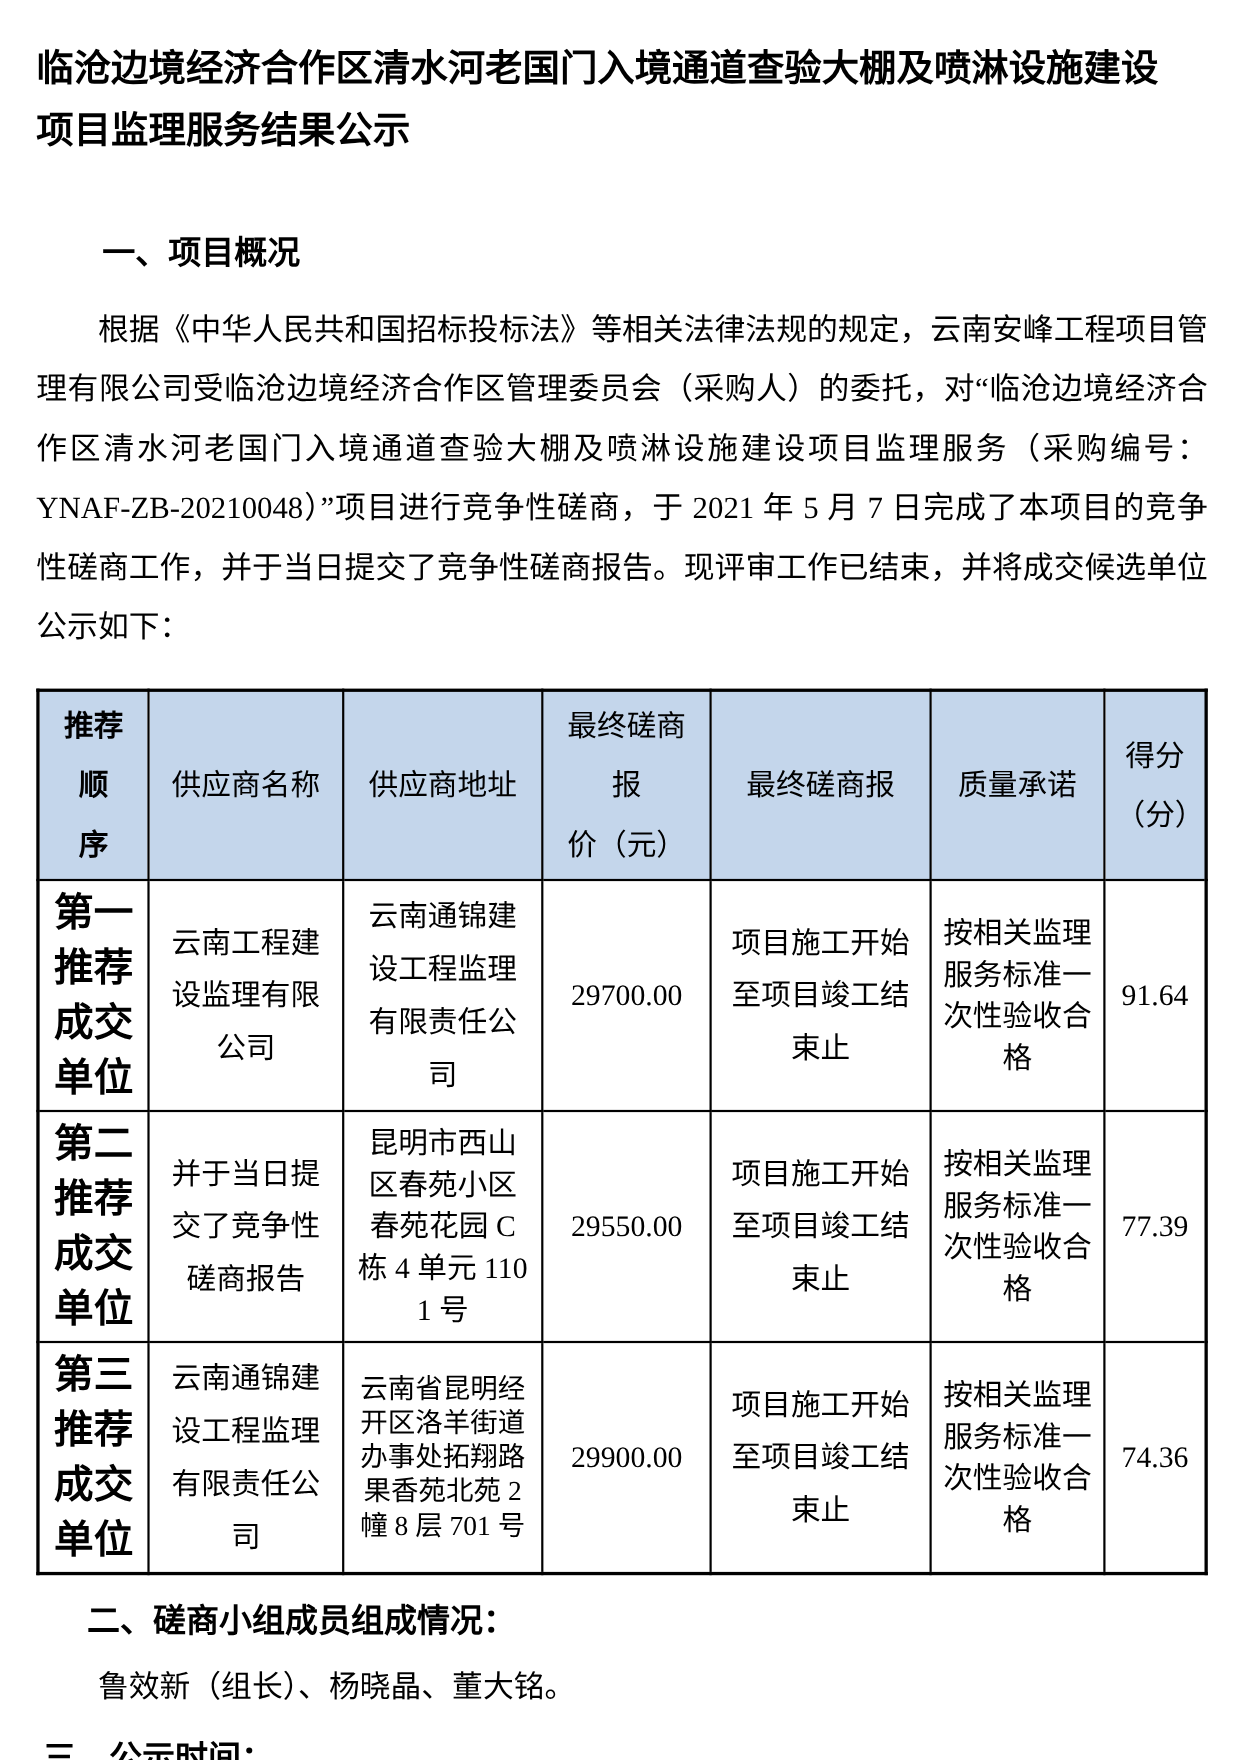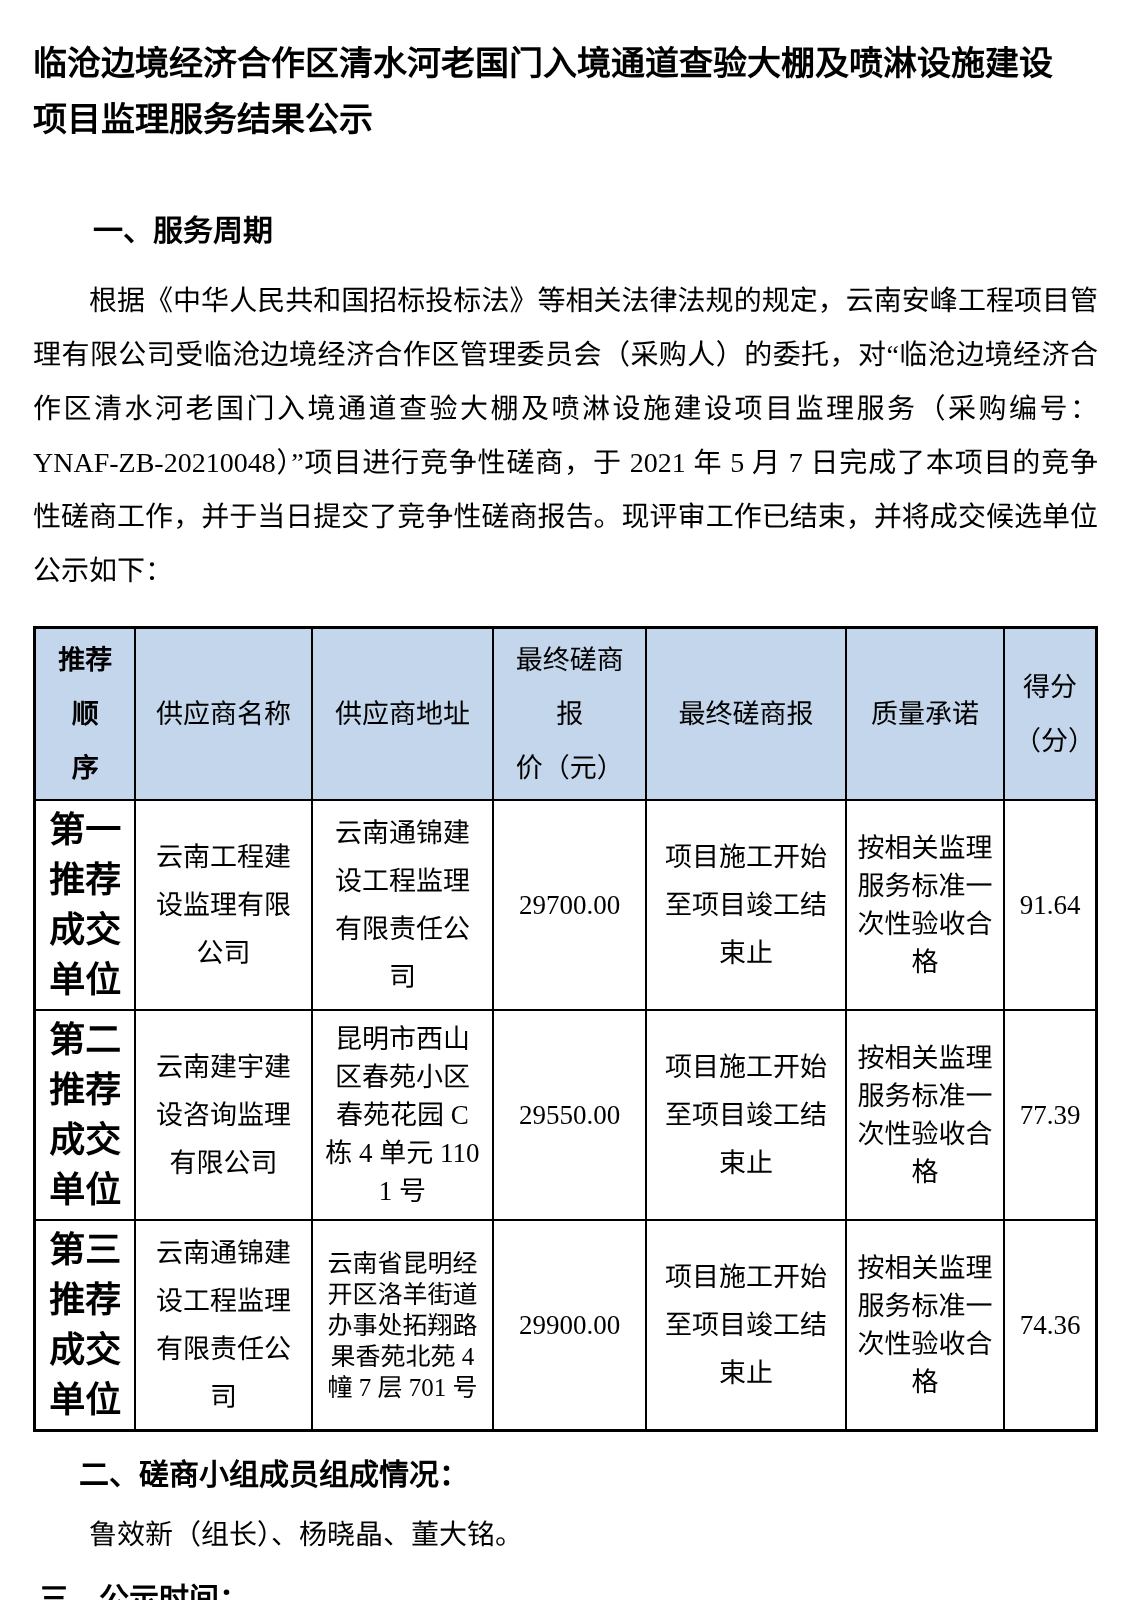--- a/index.html
+++ b/index.html
@@ -98,21 +98,21 @@
 </head>
 <body>
 
 <div class="page">
 
   <div class="doc-title">
     <div>临沧边境经济合作区清水河老国门入境通道查验大棚及喷淋设施建设</div>
     <div>项目监理服务结果公示</div>
   </div>
 
-  <div class="sec-heading heading-1">一、服务周期</div>
+  <div class="sec-heading heading-1">一、项目概况</div>
 
   <p class="body-par">根据《中华人民共和国招标投标法》等相关法律法规的规定，云南安峰工程项目管理有限公司受临沧边境经济合作区管理委员会（采购人）的委托，对“临沧边境经济合作区清水河老国门入境通道查验大棚及喷淋设施建设项目监理服务（采购编号：YNAF-ZB-20210048）”项目进行竞争性磋商，于 2021 年 5 月 7 日完成了本项目的竞争性磋商工作，并于当日提交了竞争性磋商报告。现评审工作已结束，并将成交候选单位公示如下：</p>
 
   <table class="result-table">
     <colgroup>
       <col style="width:9.5%">
       <col style="width:16.6%">
       <col style="width:17.1%">
       <col style="width:14.4%">
       <col style="width:18.8%">
@@ -138,31 +138,31 @@
         <td class="rank-cell">第一推荐成交单位</td>
         <td>云南工程建设监理有限公司</td>
         <td>云南通锦建设工程监理有限责任公司</td>
         <td>29700.00</td>
         <td>项目施工开始至项目竣工结束止</td>
         <td class="snug">按相关监理服务标准一次性验收合格</td>
         <td>91.64</td>
       </tr>
       <tr class="row-2">
         <td class="rank-cell">第二推荐成交单位</td>
-        <td>云南建宇建设咨询监理有限公司</td>
+        <td>并于当日提交了竞争性磋商报告</td>
         <td class="snug">昆明市西山区春苑小区春苑花园 C 栋 4 单元 1101 号</td>
         <td>29550.00</td>
         <td>项目施工开始至项目竣工结束止</td>
         <td class="snug">按相关监理服务标准一次性验收合格</td>
         <td>77.39</td>
       </tr>
       <tr class="row-3">
         <td class="rank-cell">第三推荐成交单位</td>
         <td>云南通锦建设工程监理有限责任公司</td>
-        <td class="tight">云南省昆明经开区洛羊街道办事处拓翔路果香苑北苑 4 幢 7 层 701 号</td>
+        <td class="tight">云南省昆明经开区洛羊街道办事处拓翔路果香苑北苑 2 幢 8 层 701 号</td>
         <td>29900.00</td>
         <td>项目施工开始至项目竣工结束止</td>
         <td class="snug">按相关监理服务标准一次性验收合格</td>
         <td>74.36</td>
       </tr>
     </tbody>
   </table>
 
   <div class="sec-heading heading-2">二、磋商小组成员组成情况：</div>
 

